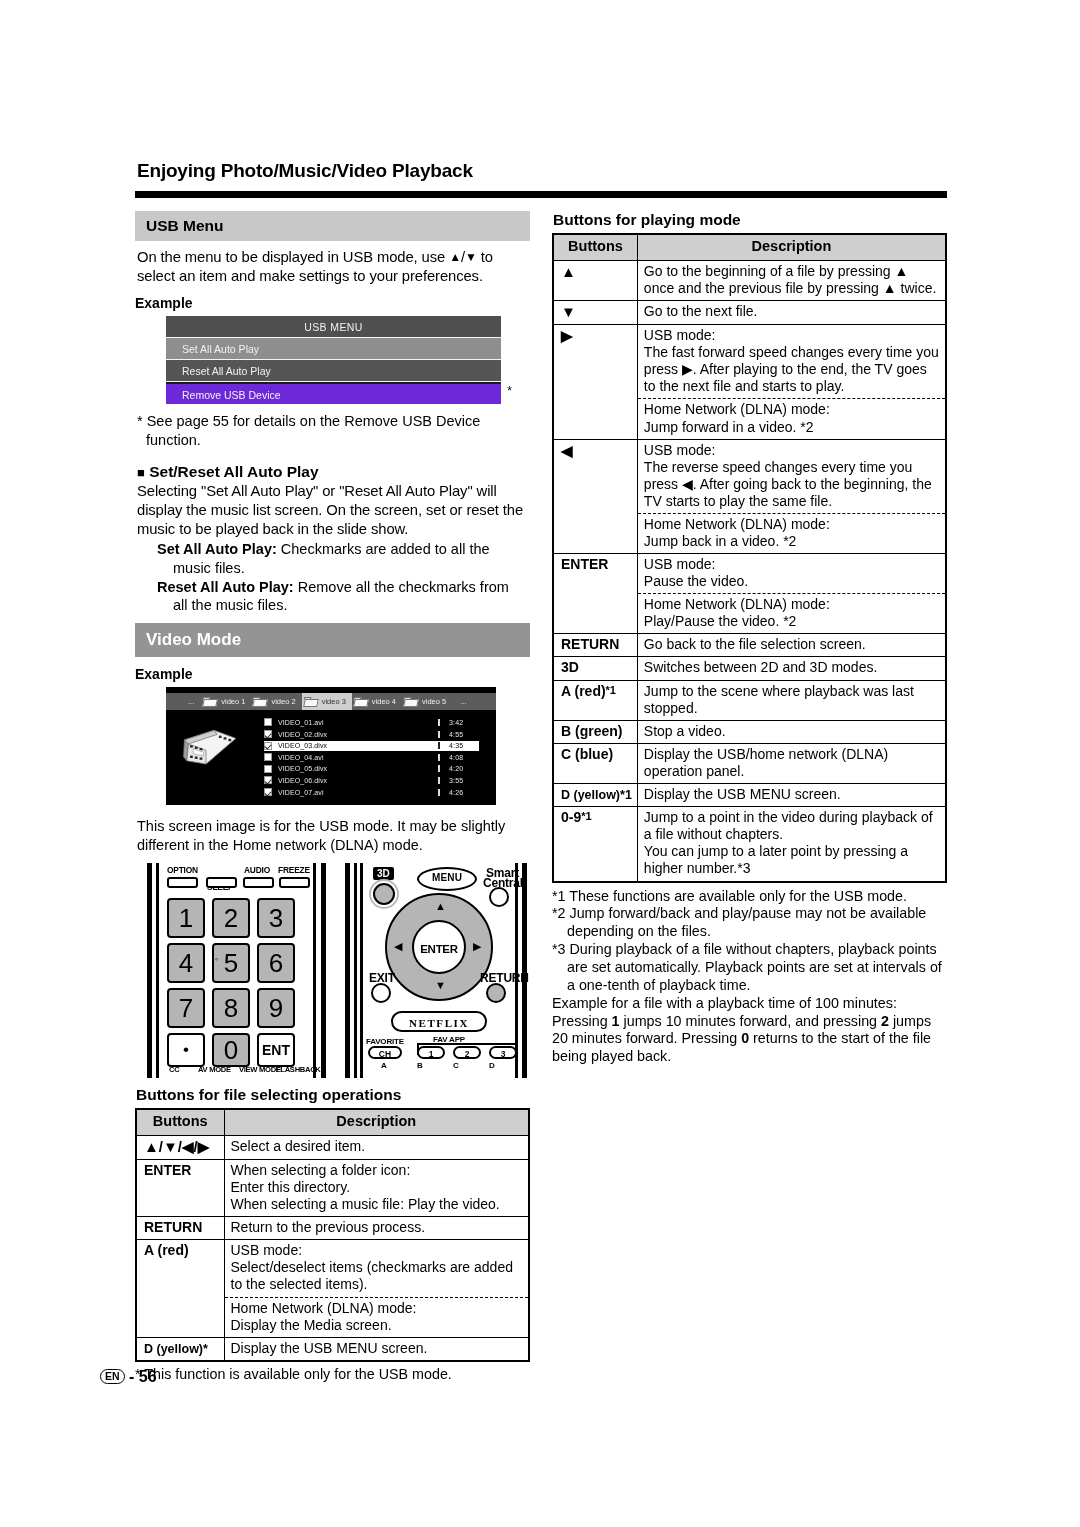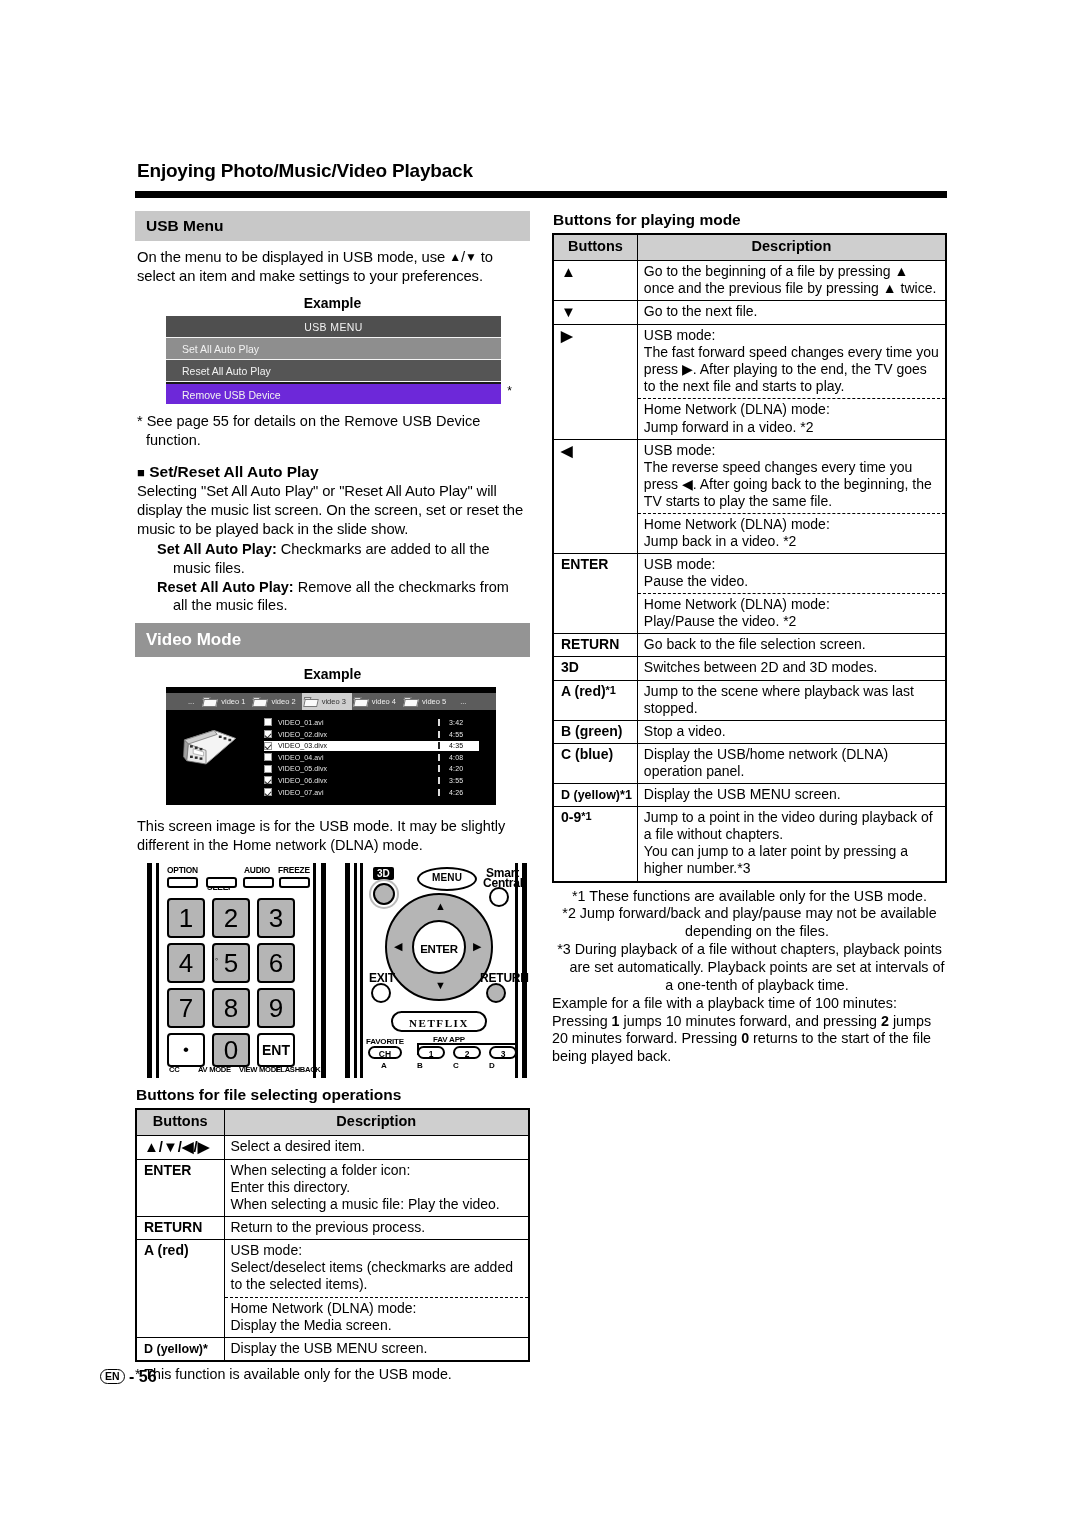--- a/index.html
+++ b/index.html
@@ -41,21 +41,21 @@
   .sec-bar.dark {
     background:#949494; color:#fff; font-size:17px;
     padding: 7px 0 7px 11px;
   }
   p.body {
     font-size: 14.8px; line-height: 1.30; margin: 0 0 0 2px;
     letter-spacing: -0.1px;
   }
   .tri { font-size: 12px; vertical-align: 1px; }
   .example-lbl {
-    text-align:center; font-weight:bold; font-size:14px;
+    text-align:left; font-weight:bold; font-size:14px;
     margin: 9px 0 5px 0;
   }
   
   .usbmenu { width: 335px; margin-left: 31px; position:relative; }
   .usbmenu .row {
     height: 22px; line-height:22px;
     font-size: 10.5px; color:#f2f2f2;
     padding-left: 16px;
     border-bottom: 1px solid #f4f4f4;
   }
@@ -149,21 +149,21 @@
     width: 82px; font-weight:bold; text-align:left; white-space:nowrap;
     padding-left:7px;
   }
   td.k .sml { font-size:12.5px; }
   td.k .sup { font-size:11px; vertical-align: 2px; font-weight:bold;}
   td.k .glyph { font-size:15px; }
   .dashed-top { border-top: 1.4px dashed #000 !important; }
   .noborder-bottom { border-bottom: none !important; }
 
   .fnotes { font-size:14.3px; line-height:1.25; margin-top:5px; }
-  .fnotes .fn { display:block; text-indent:-15px; padding-left:15px; margin-bottom:0px;text-align:center;}
+  .fnotes .fn { display:block; text-indent:-15px; padding-left:15px; margin-bottom:0px;}
   .fnotes .plain { display:block; }
 
   .single-note { font-size:14.3px; line-height:1.25; margin-top:4px; }
 
   
   .remote { position:relative; width:395px; height:215px; margin: 9px 0 0 10px; }
   .edge { position:absolute; top:0; width:5px; height:215px; background:#000; }
   .edge.thin { width:3px; }
 
   .kbtn {

